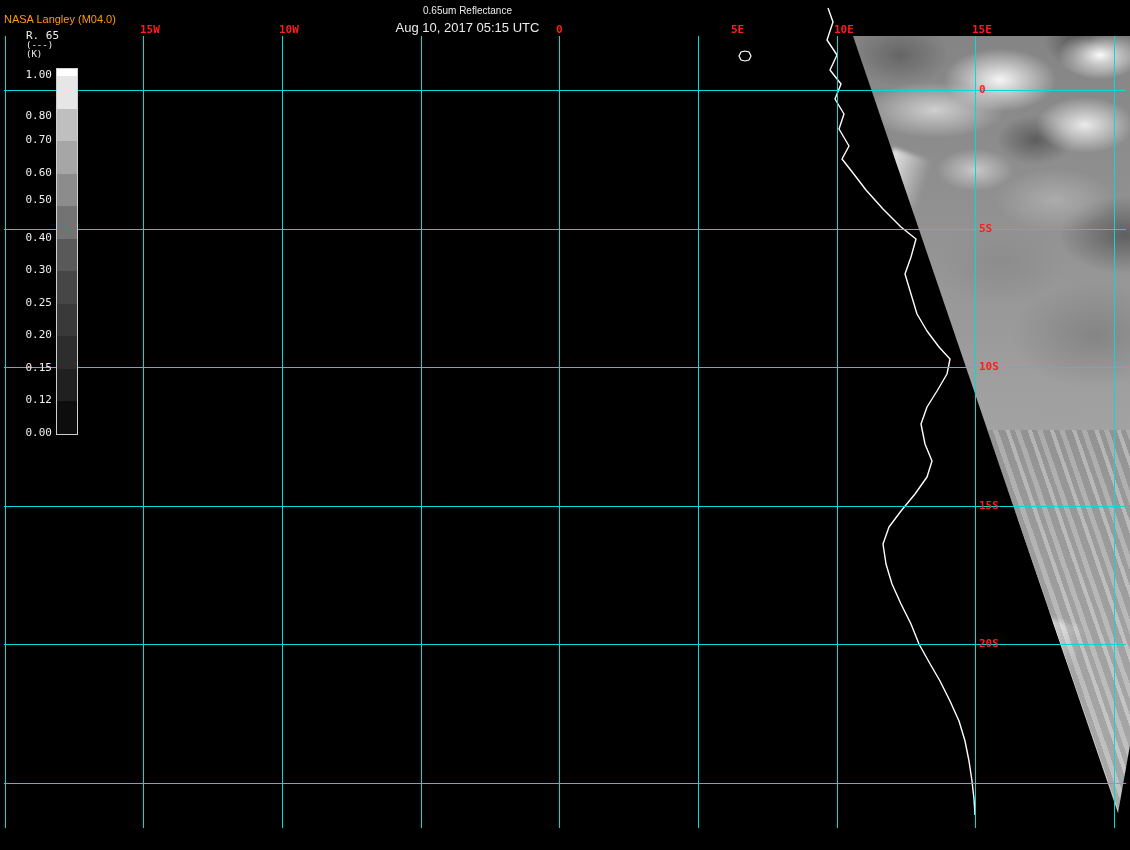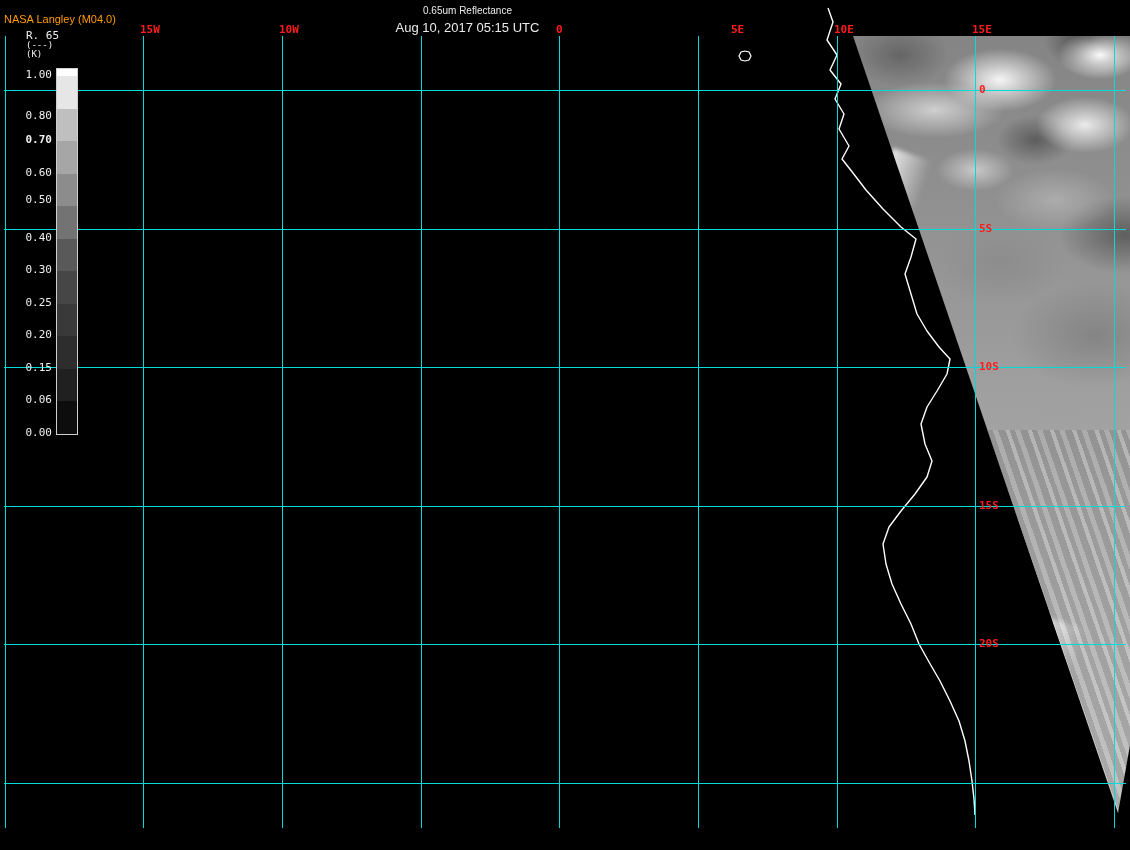--- a/index.html
+++ b/index.html
@@ -136,26 +136,26 @@
       <div style="height: 32.5px; background: rgb(89, 89, 89);"></div>
       <div style="height: 32.5px; background: rgb(70, 70, 70);"></div>
       <div style="height: 32.5px; background: rgb(57, 57, 57);"></div>
       <div style="height: 32.5px; background: rgb(45, 45, 45);"></div>
       <div style="height: 32.5px; background: rgb(32, 32, 32);"></div>
       <div style="height: 32.5px; background: rgb(13, 13, 13);"></div>
     </div>
   <div class="cbar-ticks">
       <div class="cbar-tick" style="top: 68px;">1.00</div>
       <div class="cbar-tick" style="top: 109px;">0.80</div>
-      <div class="cbar-tick" style="top: 133px; font-weight: bold;">0.70</div>
+      <div class="cbar-tick" style="top: 133px;">0.70</div>
       <div class="cbar-tick" style="top: 165.5px;">0.60</div>
       <div class="cbar-tick" style="top: 193px;">0.50</div>
       <div class="cbar-tick" style="top: 230.5px;">0.40</div>
       <div class="cbar-tick" style="top: 263px;">0.30</div>
       <div class="cbar-tick" style="top: 295.5px; text-align: right;">0.25</div>
       <div class="cbar-tick" style="top: 328px;">0.20</div>
       <div class="cbar-tick" style="top: 360.5px;">0.15</div>
-      <div class="cbar-tick" style="top: 393px;">0.06</div>
+      <div class="cbar-tick" style="top: 393px;">0.12</div>
       <div class="cbar-tick" style="top: 425.5px;">0.00</div>
     </div>
 
 
 </div>
 
 </body></html>

